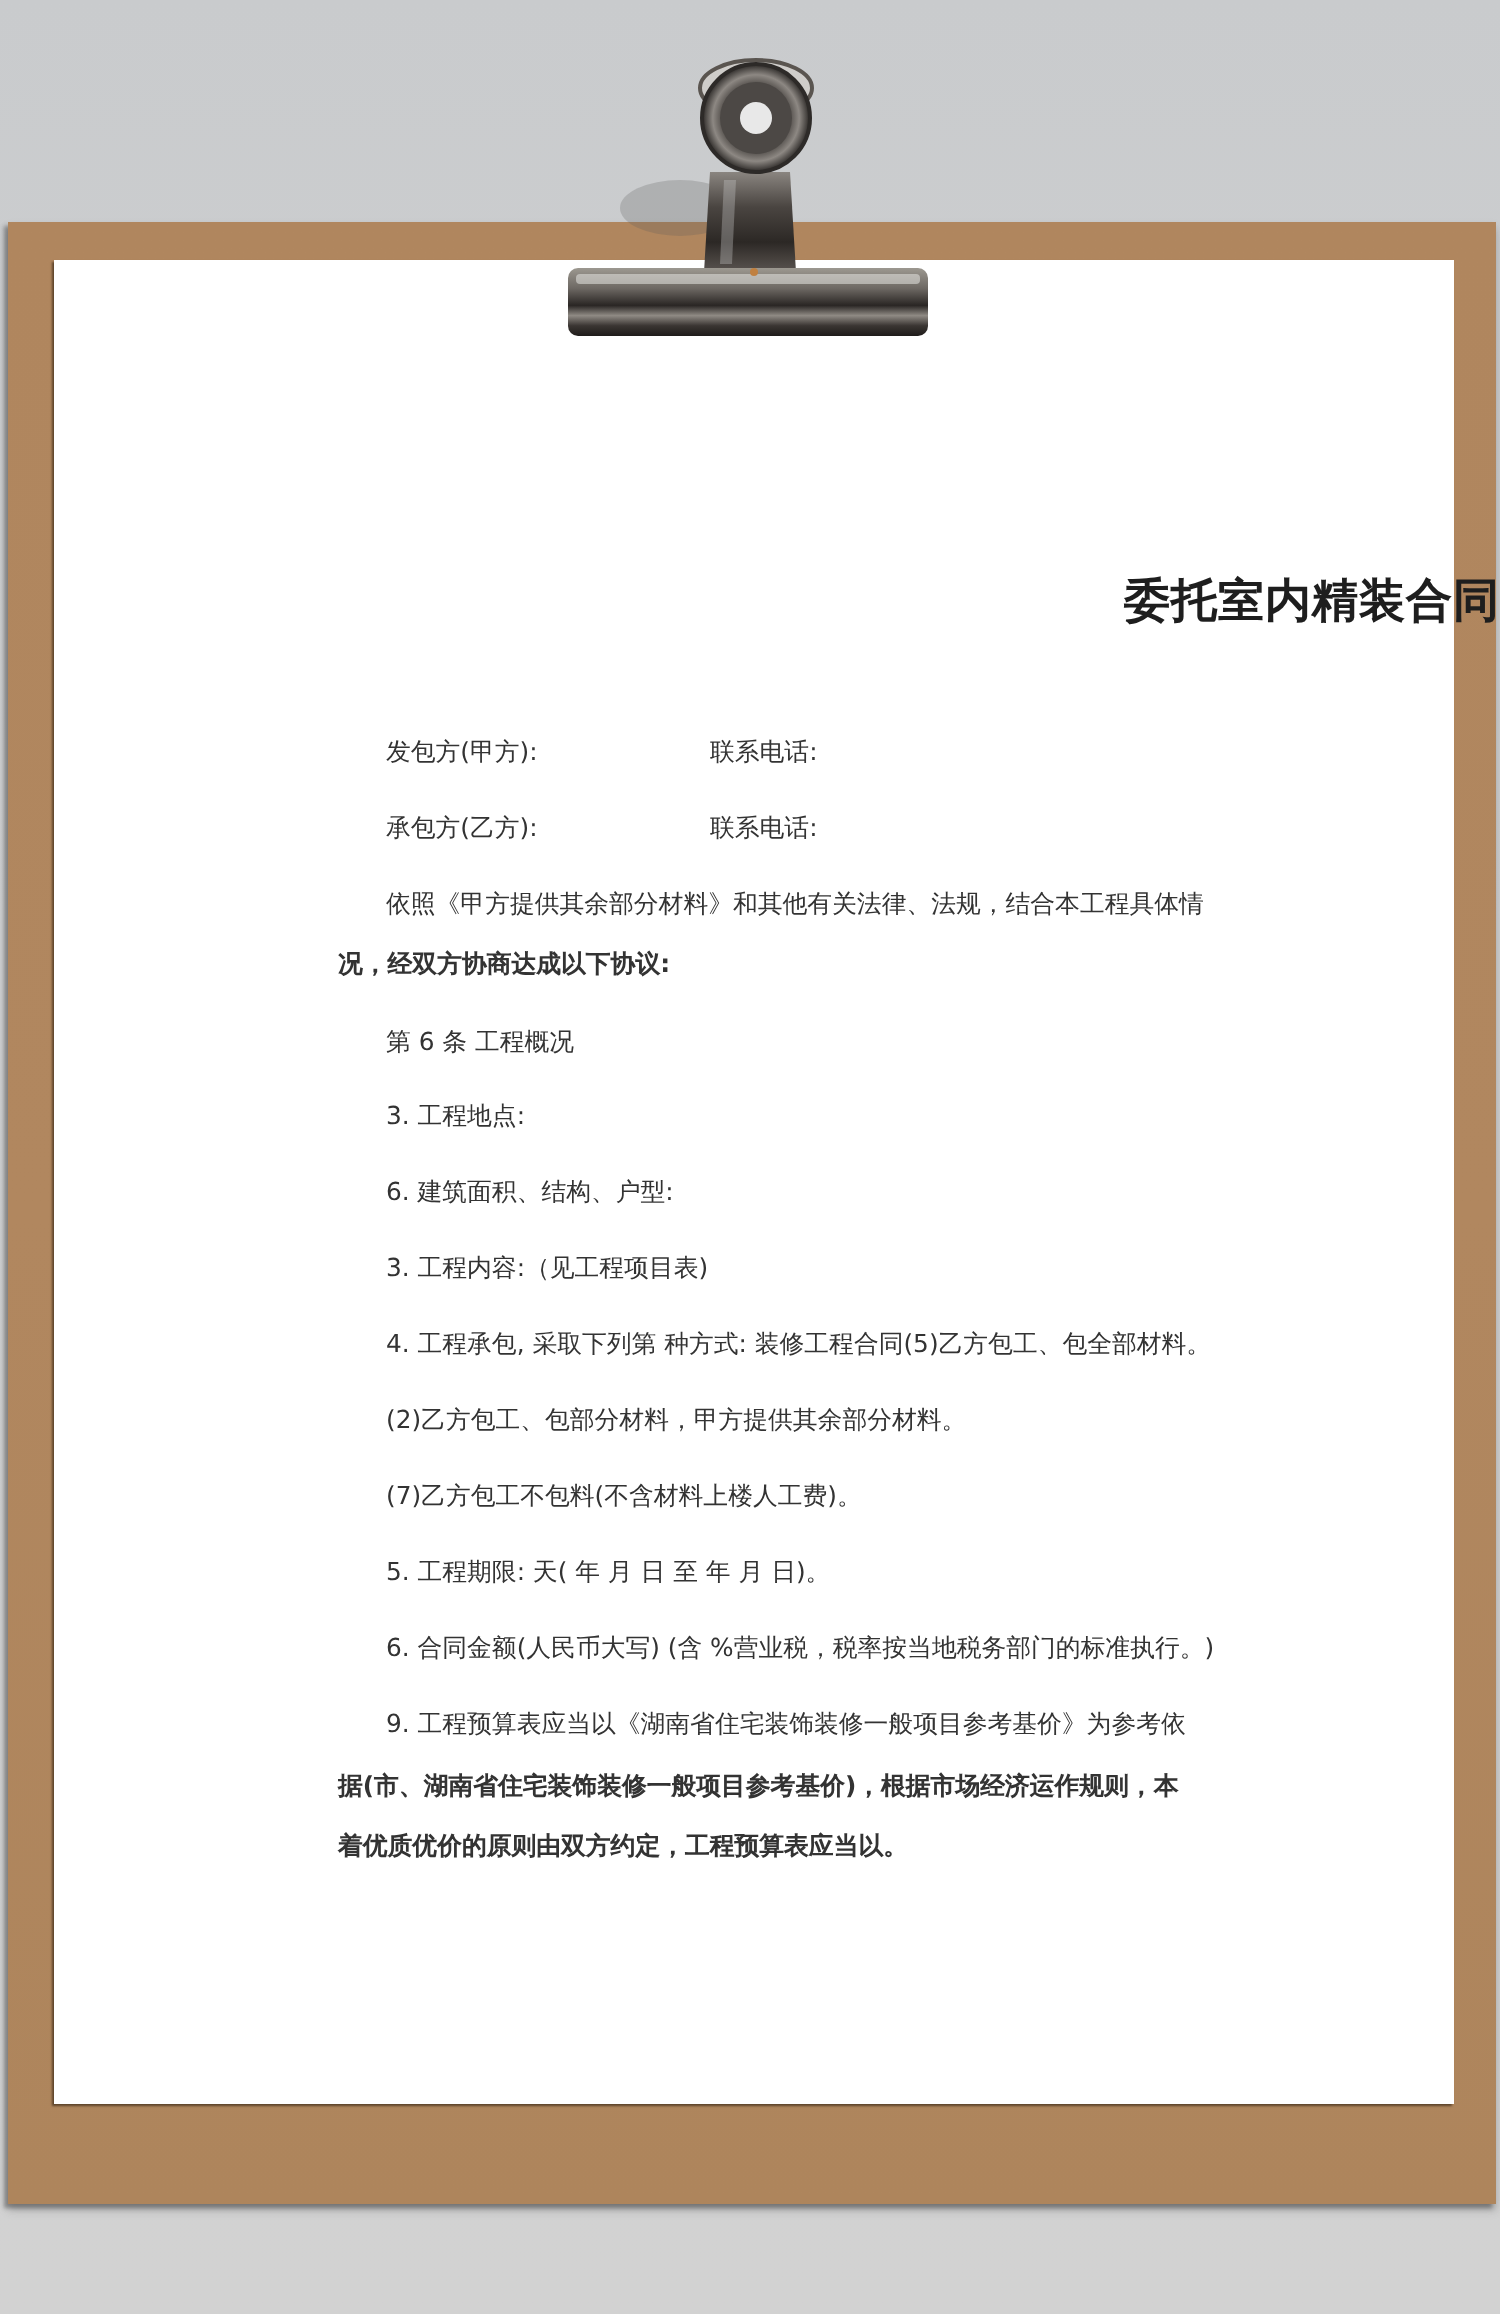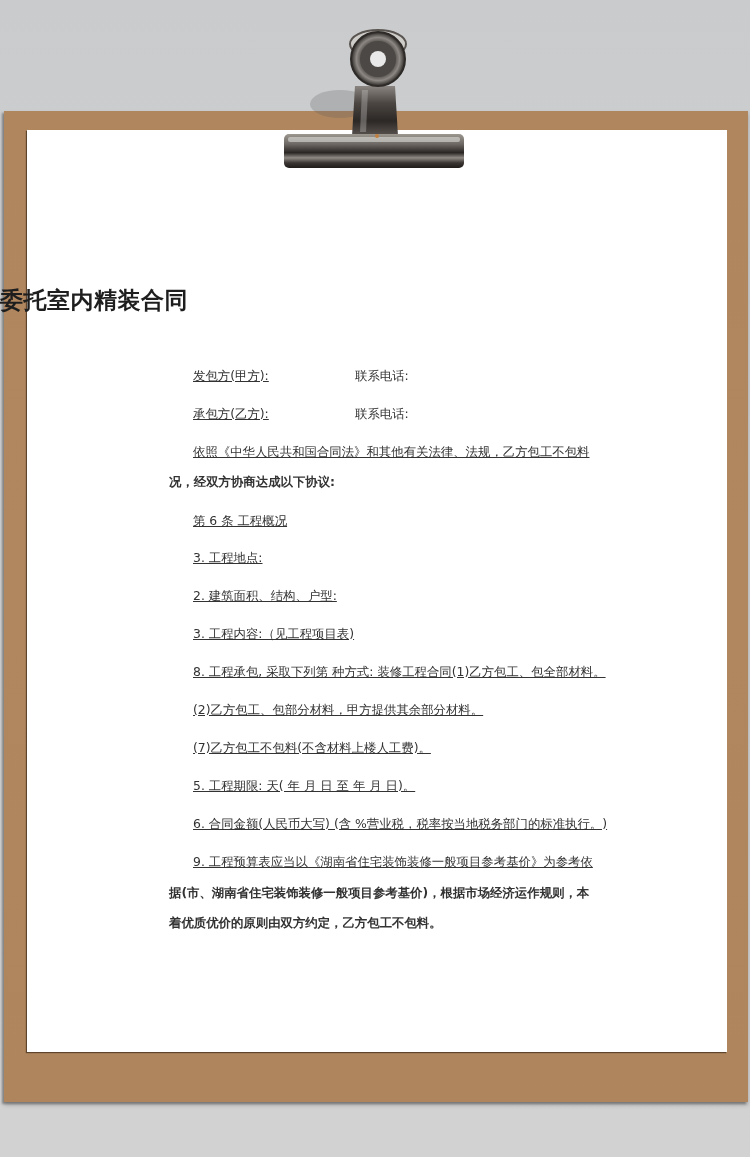--- a/index.html
+++ b/index.html
@@ -13,27 +13,27 @@
     background: linear-gradient(180deg, #b0865e 0%, #b1875f 50%, #ae855c 100%);
     box-shadow: -2px 2px 2px rgba(60,60,60,0.45), 0 3px 4px rgba(80,80,80,0.35);
   }
   .paper {
     position:absolute; left:27px; top:130px; width:700px; height:922px;
     background:#ffffff;
     box-shadow: -1px 1px 1px rgba(40,25,10,0.6);
   }
   .clip { position:absolute; left:280px; top:24px; width:190px; height:150px; }
   .title {
-    position:absolute; left:0; top:285px; width:750px; text-align:left;
+    position:absolute; left:0; top:285px; width:750px; text-align:right;
     font-size:23px; font-weight:bold; color:#1e1e1e; letter-spacing:0.5px;
   }
   .line {
     position:absolute; font-size:12.4px; color:#333; white-space:nowrap;
   }
-  .ind { left:193px;text-decoration:underline; }
+  .ind { left:193px; }
   .full { left:169px;font-weight:bold; }
   .right-col { left:355px; }
 </style>
 </head>
 <body>
 
 <div class="board"></div>
 <div class="paper"></div>
 
 <svg class="clip" viewBox="0 0 190 150">
@@ -72,29 +72,29 @@
   <circle cx="97" cy="112" r="2" fill="#c08040"></circle>
 </svg>
 
 <div class="title">委托室内精装合同</div>
 
 <div class="line ind" style="top:368px">发包方(甲方):</div>
 <div class="line right-col" style="top:368px">联系电话:</div>
 <div class="line ind" style="top:406px">承包方(乙方):</div>
 <div class="line right-col" style="top:406px">联系电话:</div>
 
-<div class="line ind" style="top:444px">依照《中华人民共和国合同法》和其他有关法律、法规，乙方包工不包料</div>
+<div class="line ind" style="top:444px">依照《甲方提供其余部分材料》和其他有关法律、法规，结合本工程具体情</div>
 <div class="line full" style="top:474px">况，经双方协商达成以下协议:</div>
 
 <div class="line ind" style="top:513px">第 6 条  工程概况</div>
 
 <div class="line ind" style="top:550px">3.  工程地点:</div>
-<div class="line ind" style="top:588px">2.  建筑面积、结构、户型:</div>
+<div class="line ind" style="top:588px">6.  建筑面积、结构、户型:</div>
 <div class="line ind" style="top:626px">3.  工程内容:（见工程项目表)</div>
-<div class="line ind" style="top:664px">8.  工程承包, 采取下列第  种方式: 装修工程合同(1)乙方包工、包全部材料。</div>
+<div class="line ind" style="top:664px">4.  工程承包, 采取下列第  种方式: 装修工程合同(5)乙方包工、包全部材料。</div>
 <div class="line ind" style="top:702px">(2)乙方包工、包部分材料，甲方提供其余部分材料。</div>
 <div class="line ind" style="top:740px">(7)乙方包工不包料(不含材料上楼人工费)。</div>
 <div class="line ind" style="top:778px">5.  工程期限:    天(  年  月  日  至  年  月  日)。</div>
 <div class="line ind" style="top:816px">6.  合同金额(人民币大写) (含  %营业税，税率按当地税务部门的标准执行。)</div>
 
 <div class="line ind" style="top:854px">9.  工程预算表应当以《湖南省住宅装饰装修一般项目参考基价》为参考依</div>
 <div class="line full" style="top:885px">据(市、湖南省住宅装饰装修一般项目参考基价)，根据市场经济运作规则，本</div>
-<div class="line full" style="top:915px">着优质优价的原则由双方约定，乙方包工不包料。</div>
+<div class="line full" style="top:915px">着优质优价的原则由双方约定，工程预算表应当以。</div>
 
 </body></html>

